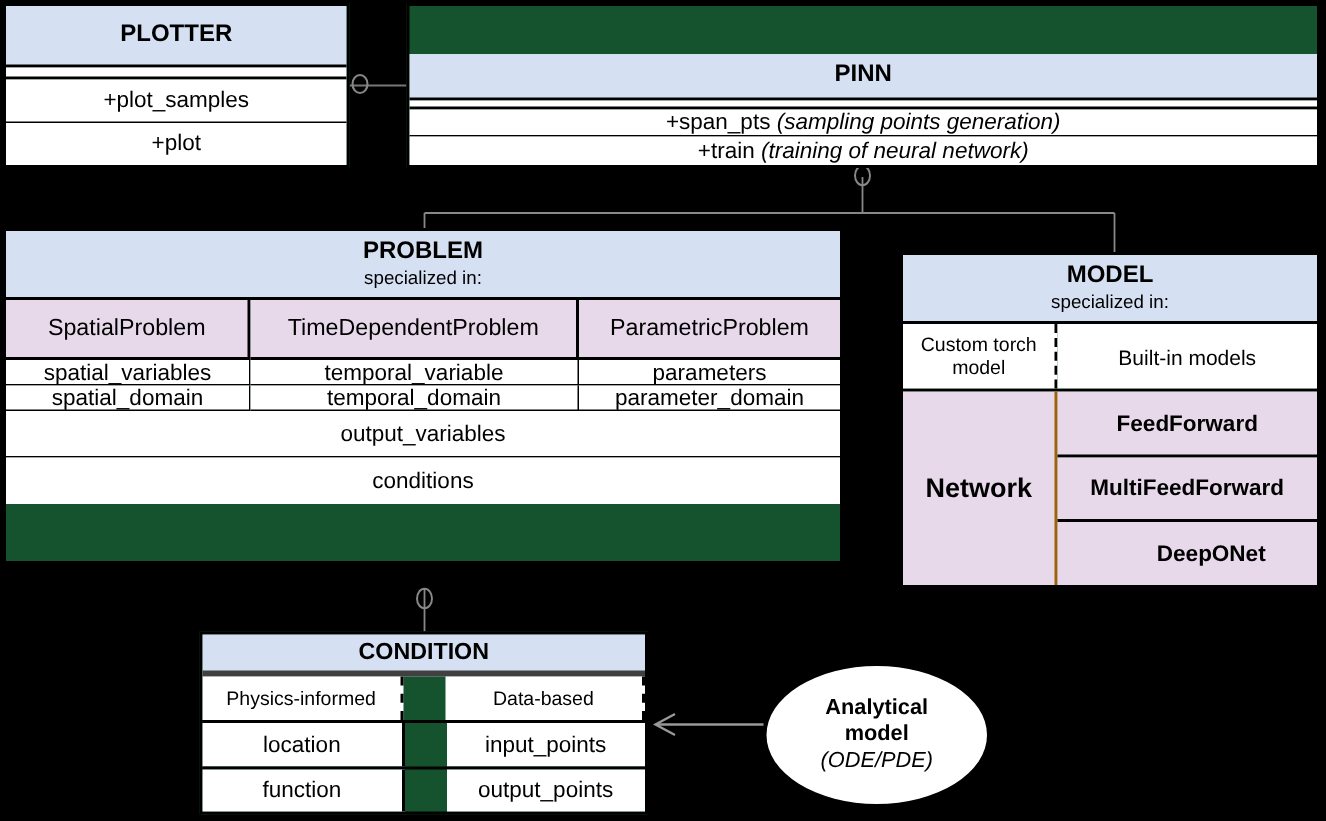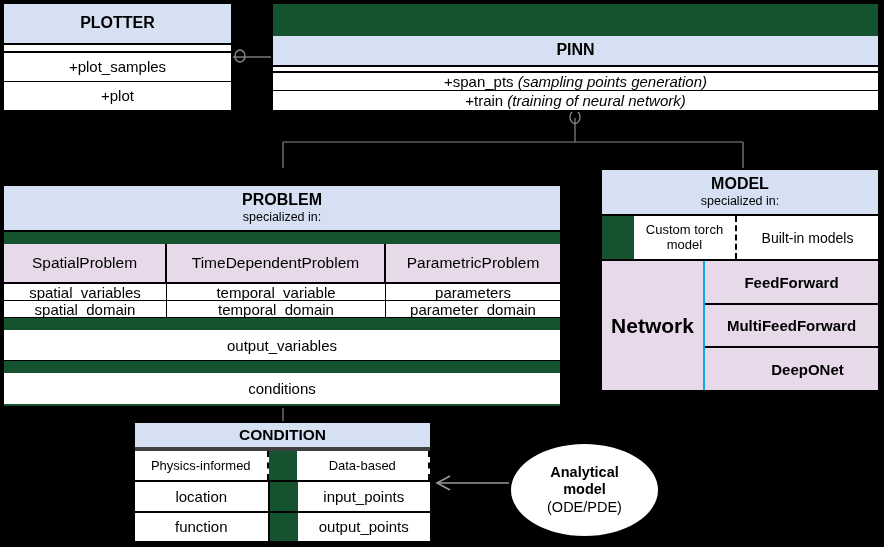--- a/index.html
+++ b/index.html
@@ -58,21 +58,21 @@
   #plotter .gap { height: 8px; background:#fff; border-bottom: 2px solid #000; }
   #plotter .row { height: 29px; }
 
   
   #pinn { left: 271px; top: 2px; width: 609px; height: 110px; }
   #pinn .hdr { height: 42px; display:flex; align-items:center; justify-content:center;margin-top:32px; }
   #pinn .gap { height: 8px; background:#fff; border-bottom: 2px solid #000; }
   #pinn .row { height: 29px; }
 
   
-  #problem { left: 2px; top: 184px; width: 560px; height: 224px; gap: 12px; }
+  #problem { left: 2px; top: 152px; width: 560px; height: 224px; }
   #problem .hdr { height: 46px; padding-top: 5px; }
   .grid3 { display: grid; grid-template-columns: 163px 219px 1fr; }
   .cell {
     text-align: center; font-size: 15px;
     display:flex; align-items:center; justify-content:center;
     border-right: 1px solid #000;
     border-bottom: 1px solid #000;
     background: #fff;
   }
   .cell:nth-child(3n) { border-right: none; }
@@ -95,34 +95,33 @@
 
   
   #model { left: 600px; top: 168px; width: 280px; height: 224px; }
   #model .hdr { height: 46px; padding-top: 5px; }
   .mrow { display: flex; }
   .mcol-l {
     width: 103px; text-align: center; font-size: 13px;
     display:flex; align-items:center; justify-content:center;
     line-height: 1.12; background:#fff;
     border-right: 2px dashed #000;
-    margin-left: 32px;
   }
   .mcol-r {
     flex: 1; text-align: center; font-size: 14px;
     display:flex; align-items:center; justify-content:center;
     background:#fff;
   }
   .m-top { height: 46px; border-bottom: 2px solid #000; }
   .m-body { display:flex; height: 130px; }
   .m-net {
     width: 103px; background: #e7d9ea;
     display:flex; align-items:center; justify-content:center;
-    font-weight: bold; font-size: 21px;
-    border-right: 2px solid #0ea5e9;
+    font-weight: bold; font-size: 18px;
+    border-right: 2px solid #a16207;
   }
   .m-list { flex: 1; display: flex; flex-direction: column; }
   .m-item {
     flex: 1; background: #e7d9ea;
     display:flex; align-items:center; justify-content:center;
     font-weight: bold; font-size: 15px;
     border-bottom: 2px solid #000;
   }
   .m-item:last-child { border-bottom: none; padding-left: 32px; }
 
@@ -150,21 +149,21 @@
     left: 509px; top: 442px;
     width: 151px; height: 96px;
     border: 2px solid #000;
     border-radius: 50%;
     background: #fff;
     display: flex; align-items: center; justify-content: center;
     text-align: center;
     line-height: 1.18;
   }
   #analytical .b { font-weight: bold; font-size: 14.5px; }
-  #analytical .n { font-size: 14.5px; }
+  #analytical .n { font-size: 14.5px; font-style: italic; }
   svg.ov { position:absolute; left:0; top:0; width:884px; height:547px; overflow:visible; }
 </style>
 </head>
 <body>
 
 <div id="canvas">
 
   <svg class="ov" aria-hidden="true">
 
     <line x1="233" y1="57" x2="271" y2="57" stroke="#777" stroke-width="1.4"></line>

